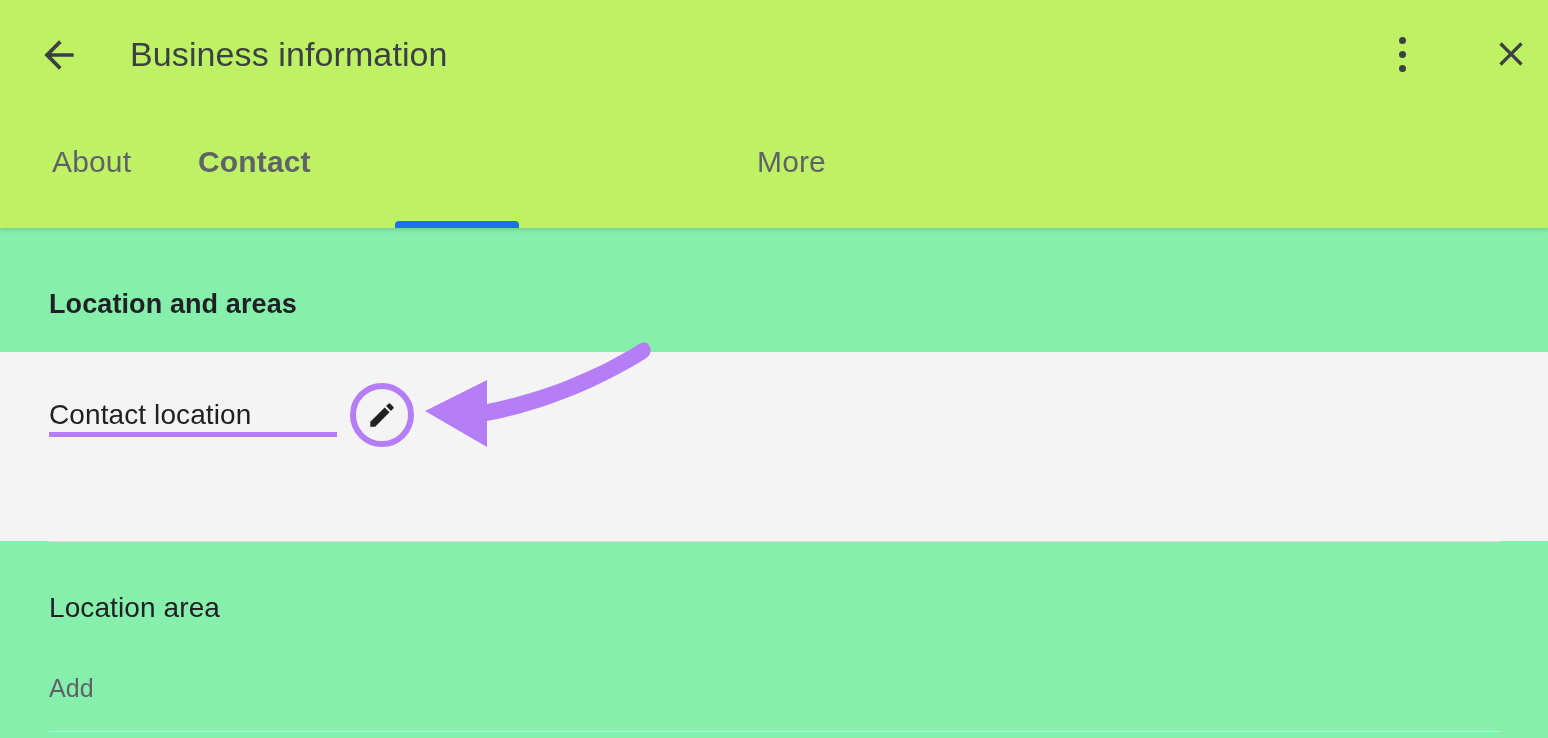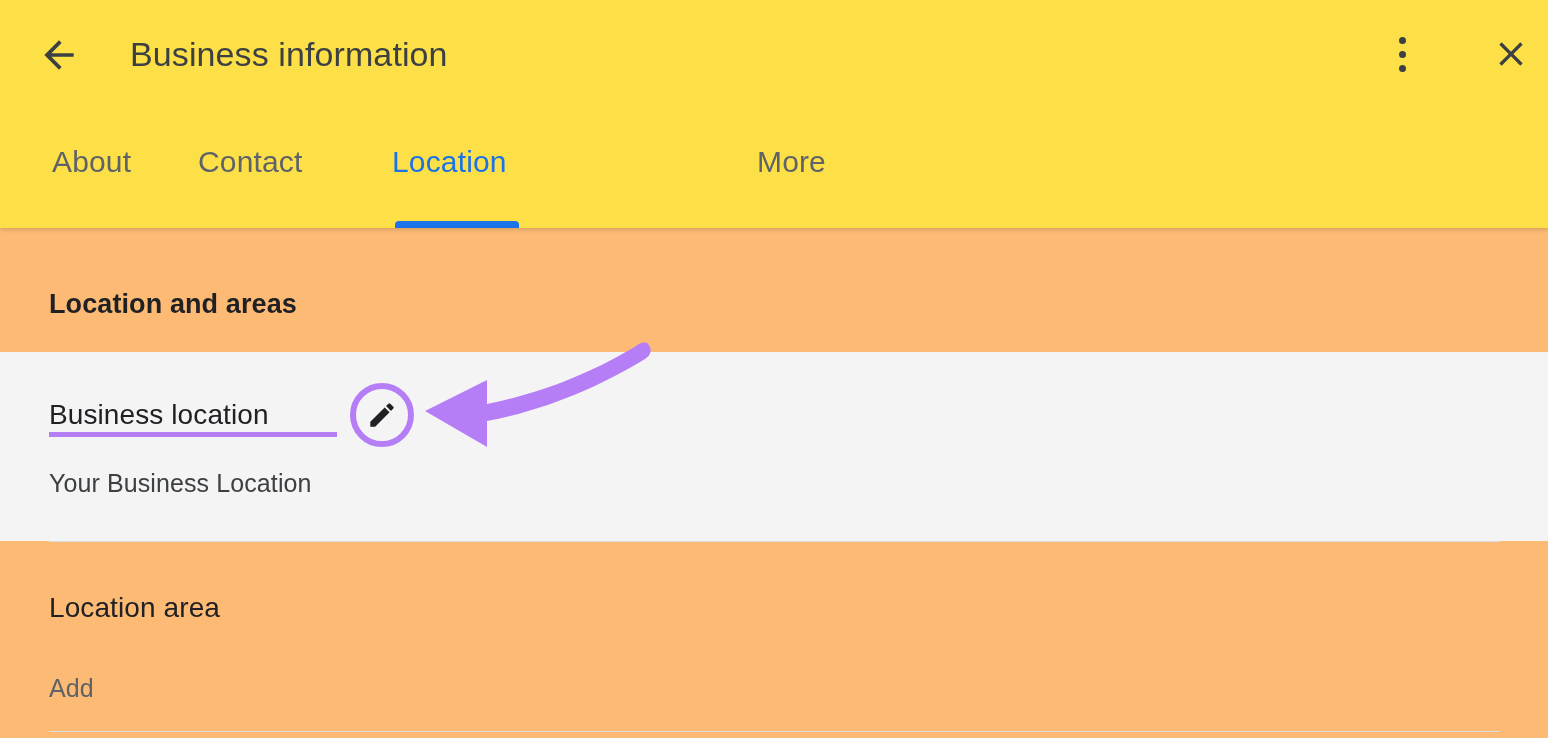--- a/index.html
+++ b/index.html
@@ -16,21 +16,21 @@
     position: relative;
   }
 
   
   .header {
     position: absolute;
     left: 0;
     top: 0;
     width: 1548px;
     height: 228px;
-    background: #fde047;
+    background: #bef264;
     box-shadow: 0 2px 4px rgba(0,0,0,0.14);
     z-index: 5;
   }
   .back-button {
     position: absolute;
     left: 28px;
     top: 24px;
     width: 62px;
     height: 62px;
     display: flex;
@@ -111,21 +111,21 @@
     border-radius: 4px 4px 0 0;
   }
 
   
   .content {
     position: absolute;
     left: 0;
     top: 228px;
     width: 1548px;
     height: 510px;
-    background: #fdba74;
+    background: #86efac;
   }
   .section-heading {
     position: absolute;
     left: 49px;
     top: 57px;
     font-size: 27px;
     font-weight: bold;
     color: #202124;
     letter-spacing: 0.1px;
     line-height: 38px;
@@ -217,36 +217,34 @@
     </div>
     <div class="icon-btn close-btn">
       <svg width="40" height="40" viewBox="0 0 24 24">
         <path d="M19 6.41L17.59 5 12 10.59 6.41 5 5 6.41 10.59 12 5 17.59 6.41 19 12 13.41 17.59 19 19 17.59 13.41 12z" fill="#3c4043"></path>
       </svg>
     </div>
   </div>
 
   <div class="tabbar">
     <div class="tab" style="left:32px;margin-left:20px;">About</div>
-    <div class="tab" style="left:198px;">Contact</div>
-    <div class="tab active" style="left:392px;">Location</div>
+    <div class="tab" style="left:198px;font-weight:bold;">Contact</div>
     <div class="tab" style="left:757px;">More</div>
     <div class="tab-indicator"></div>
   </div>
 </div>
 
 <div class="content">
 
   <div class="section-heading">Location and areas</div>
 
   <div class="row-highlight"></div>
 
-  <div class="row-label biz-label">Business location</div>
+  <div class="row-label biz-label">Contact location</div>
   <div class="biz-underline"></div>
-  <div class="row-value biz-value">Your Business Location</div>
 
   <div class="divider divider-1"></div>
 
   <div class="row-label svc-label">Location area</div>
   <div class="row-value placeholder svc-value">Add</div>
 
   <div class="divider divider-2"></div>
 </div>
 
 <svg class="annotation" viewBox="0 0 1548 738">

